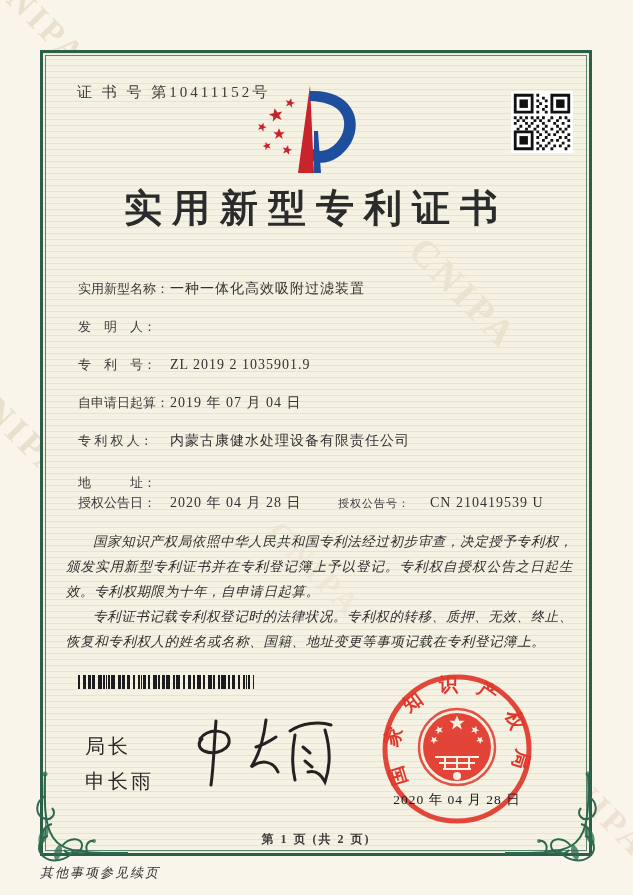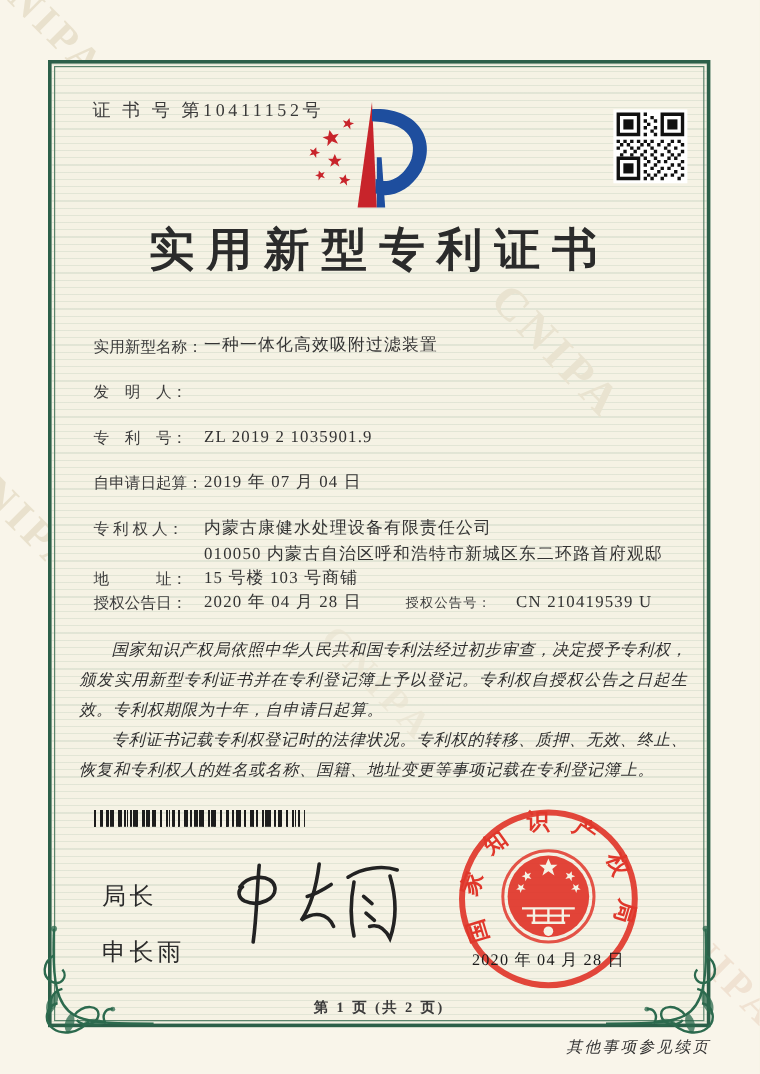--- a/index.html
+++ b/index.html
@@ -88,31 +88,31 @@
   
   .barcode {
     position:absolute; left:35px; top:622px;
     width:176px; height:14px;
     background-image:
       repeating-linear-gradient(90deg,#1c1c1c 0 2px,rgba(0,0,0,0) 2px 5px),
       repeating-linear-gradient(90deg,#1c1c1c 0 1px,rgba(0,0,0,0) 1px 7px),
       repeating-linear-gradient(90deg,#1c1c1c 0 2px,rgba(0,0,0,0) 2px 11px);
   }
   .sig-block { position:absolute; left:42px; top:680px; font-size:20px; letter-spacing:3px; color:#2b2b2b; }
-  .sig-block .line2 { margin-top:20px;font-family:Liberation Serif, serif; }
+  .sig-block .line2 { margin-top:8px;font-family:Liberation Serif, serif; }
   .sig-svg { position:absolute; left:135px; top:656px; }
   .seal { position:absolute; left:336px; top:620px; }
   .page-num {
     position:absolute; left:0; top:778px; width:100%;
     text-align:center; font-size:12px; letter-spacing:2px; color:#3a3a3a;font-weight:bold;
   }
   
   .footer-note {
     position:absolute; left:40px; top:864px; width:552px;
-    text-align:right; font-size:13px; letter-spacing:2px;
+    text-align:left; font-size:13px; letter-spacing:2px;
     font-style:italic; color:#333; z-index:2;
   }
   .ornament { position:absolute; z-index:3; }
   .orn-bl { left:26px;  top:766px; }
   .orn-br { left:502px; top:766px; transform:scaleX(-1); }
 </style>
 </head>
 <body>
 
 <div class="wm wm-tl">CNIPA</div>
@@ -186,21 +186,20 @@
         <div class="frow">
           <span class="flabel">自申请日起算：</span>
           <span class="fvalue">2019 年 07 月 04 日</span>
         </div>
         <div class="frow">
           <span class="flabel">专 利 权 人：</span>
           <span class="fvalue">内蒙古康健水处理设备有限责任公司</span>
         </div>
         <div class="frow addr">
           <span class="flabel">地　　　址：</span>
-          <span class="fvalue">010050 内蒙古自治区呼和浩特市新城区东二环路首府观邸 15 号楼 103 号商铺</span>
         </div>
         <div class="grow">
           <span class="flabel">授权公告日：</span>
           <span class="g1value">2020 年 04 月 28 日</span>
           <span class="g2label">授权公告号：</span>
           <span class="g2value">CN 210419539 U</span>
         </div>
       </div>
 
       <div class="paras">

